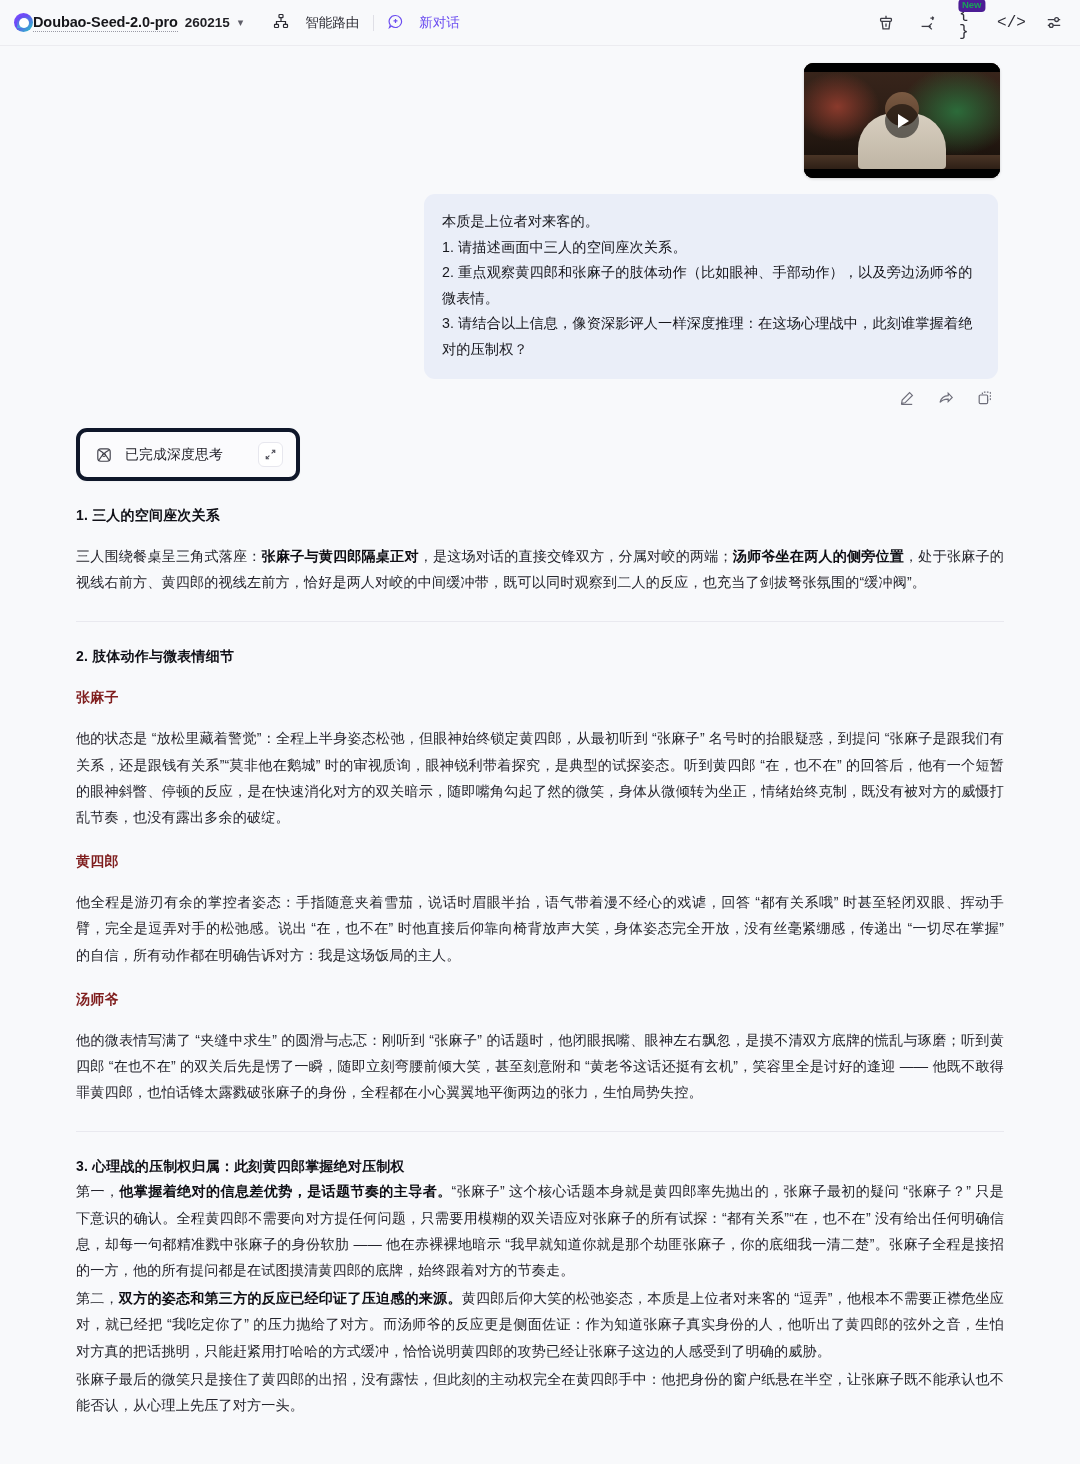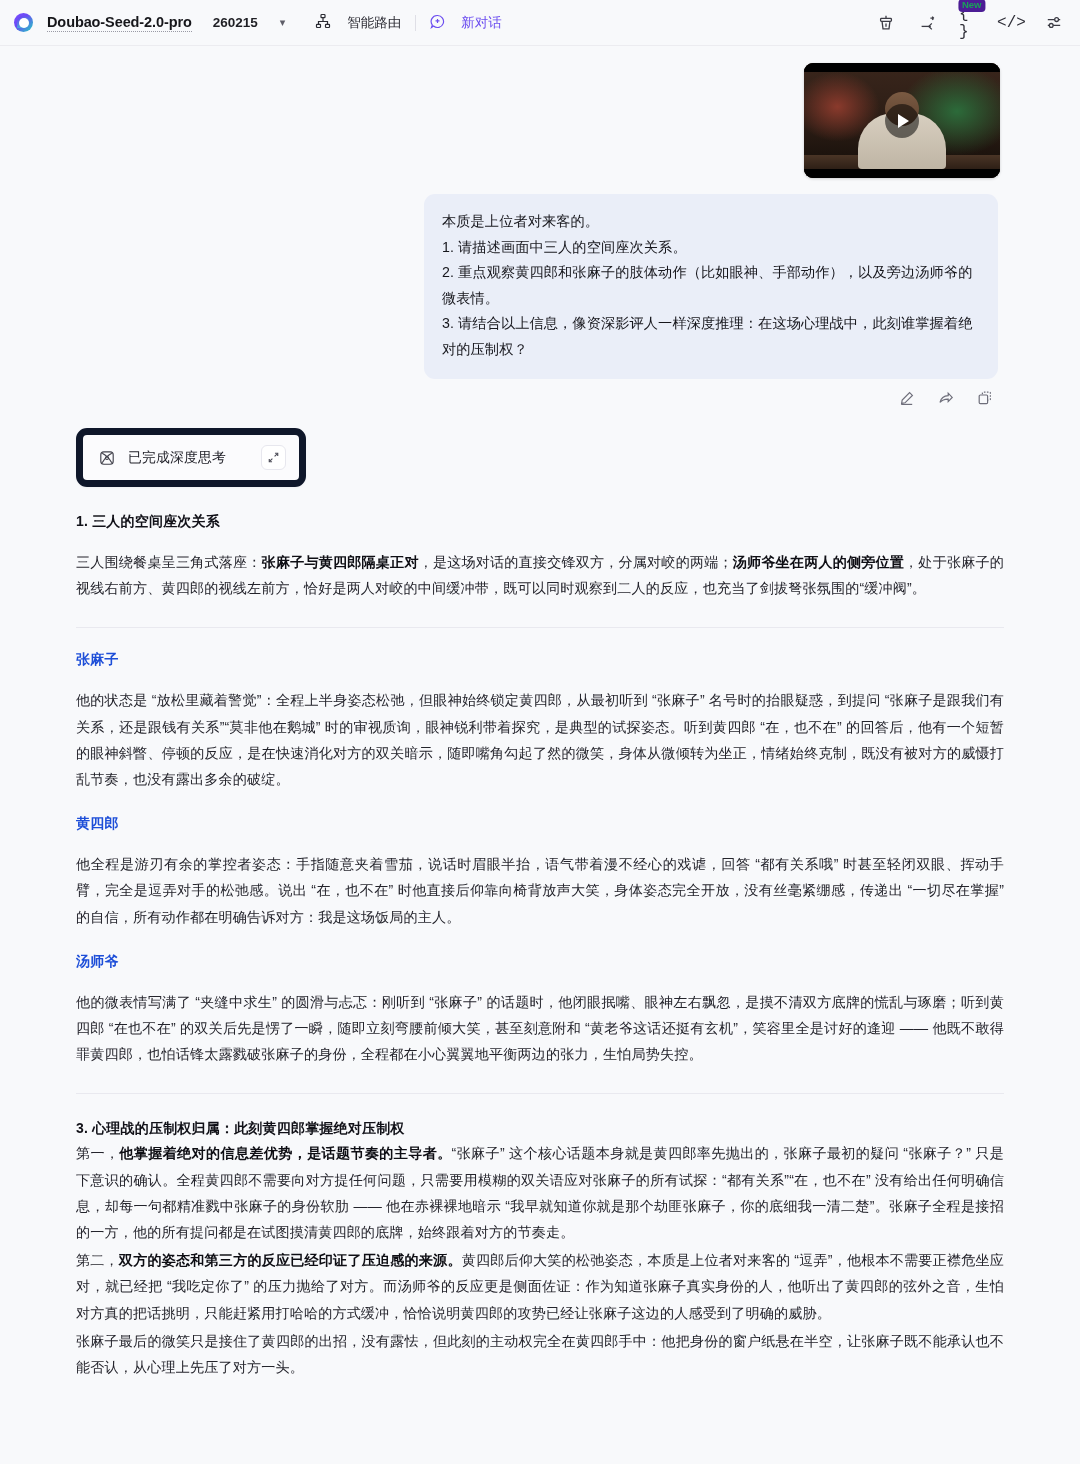--- a/index.html
+++ b/index.html
@@ -15,21 +15,21 @@
   
   .header {
     position: relative;
     height: 46px;
     background: #f8f9fb;
     border-bottom: 1px solid #ececf0;
     display: flex;
     align-items: center;
     padding: 0 16px 0 14px;
   }
-  .brand { display: flex; align-items: center; gap: 14px; }
+  .brand { display: flex; align-items: center; gap: 0; }
   .logo-mark {
     width: 19px; height: 19px;
     border-radius: 50%;
     background: linear-gradient(135deg, #7b4dff 0%, #6a4af5 40%, #1fd3c0 100%);
     position: relative;
     flex: none;
   }
   .logo-mark::after {
     content: "";
     position: absolute;
@@ -200,21 +200,21 @@
   }
   .uact { width: 17px; height: 17px; display: flex; align-items: center; justify-content: center; }
 
   
   .think-wrap { padding: 22px 0 0 76px; }
   .think-chip {
     display: inline-flex;
     align-items: center;
     gap: 13px;
     background: #fbfbfd;
-    border: 7px solid #0f172a;
+    border: 4px solid #0f172a;
     border-radius: 11px;
     padding: 10px 13px 10px 15px;
     box-shadow: 0 1px 2px rgba(20,20,40,0.035);
   }
   .think-icon { width: 17px; height: 17px; color: #41414b; display:flex; align-items:center; justify-content:center; }
   .think-label { font-size: 13.8px; color: #22222a; letter-spacing: .2px; }
   .think-expand {
     width: 25px; height: 25px;
     border: 1px solid #e7e7ee;
     border-radius: 6px;
@@ -229,21 +229,21 @@
   h3.sec {
     font-size: 14px;
     font-weight: bold;
     color: #111118;
     letter-spacing: .2px;
     margin: 0 0 0 0;
   }
   h4.sub {
     font-size: 14px;
     font-weight: bold;
-    color: #1d4ed8;
+    color: #7f1d1d;
     margin: 23px 0 0 0;
     letter-spacing: .2px;
   }
   p.para {
     font-size: 14.1px;
     line-height: 26.2px;
     color: #24242c;
     margin: 18px 0 0 0;
     letter-spacing: .15px;
     text-align: justify;
@@ -401,20 +401,21 @@
     </div>
   </div>
 
   <div class="answer">
 
     <h3 class="sec">1. 三人的空间座次关系</h3>
     <p class="para"><span>三人围绕餐桌呈三角式落座：</span><b>张麻子与黄四郎隔桌正对</b><span>，是这场对话的直接交锋双方，分属对峧的两端；</span><b>汤师爷坐在两人的侧旁位置</b><span>，处于张麻子的视线右前方、黄四郎的视线左前方，恰好是两人对峧的中间缓冲带，既可以同时观察到二人的反应，也充当了剑拔弩张氛围的“缓冲阀”。</span></p>
 
     <div class="divider"></div>
 
+    <h3 class="sec" style="margin-top:26px">2. 肢体动作与微表情细节</h3>
 
     <h4 class="sub">张麻子</h4>
     <p class="para">他的状态是 “放松里藏着警觉”：全程上半身姿态松弛，但眼神始终锁定黄四郎，从最初听到 “张麻子” 名号时的抬眼疑惑，到提问 “张麻子是跟我们有关系，还是跟钱有关系”“莫非他在鹅城” 时的审视质询，眼神锐利带着探究，是典型的试探姿态。听到黄四郎 “在，也不在” 的回答后，他有一个短暂的眼神斜瞥、停顿的反应，是在快速消化对方的双关暗示，随即嘴角勾起了然的微笑，身体从微倾转为坐正，情绪始终克制，既没有被对方的威慑打乱节奏，也没有露出多余的破绽。</p>
 
     <h4 class="sub">黄四郎</h4>
     <p class="para">他全程是游刃有余的掌控者姿态：手指随意夹着雪茄，说话时眉眼半抬，语气带着漫不经心的戏谑，回答 “都有关系哦” 时甚至轻闭双眼、挥动手臂，完全是逗弄对手的松弛感。说出 “在，也不在” 时他直接后仰靠向椅背放声大笑，身体姿态完全开放，没有丝毫紧绷感，传递出 “一切尽在掌握” 的自信，所有动作都在明确告诉对方：我是这场饭局的主人。</p>
 
     <h4 class="sub">汤师爷</h4>
     <p class="para">他的微表情写满了 “夹缝中求生” 的圆滑与忐忑：刚听到 “张麻子” 的话题时，他闭眼抿嘴、眼神左右飘忽，是摸不清双方底牌的慌乱与琢磨；听到黄四郎 “在也不在” 的双关后先是愣了一瞬，随即立刻弯腰前倾大笑，甚至刻意附和 “黄老爷这话还挺有玄机”，笑容里全是讨好的逢迎 —— 他既不敢得罪黄四郎，也怕话锋太露戮破张麻子的身份，全程都在小心翼翼地平衡两边的张力，生怕局势失控。</p>
 

